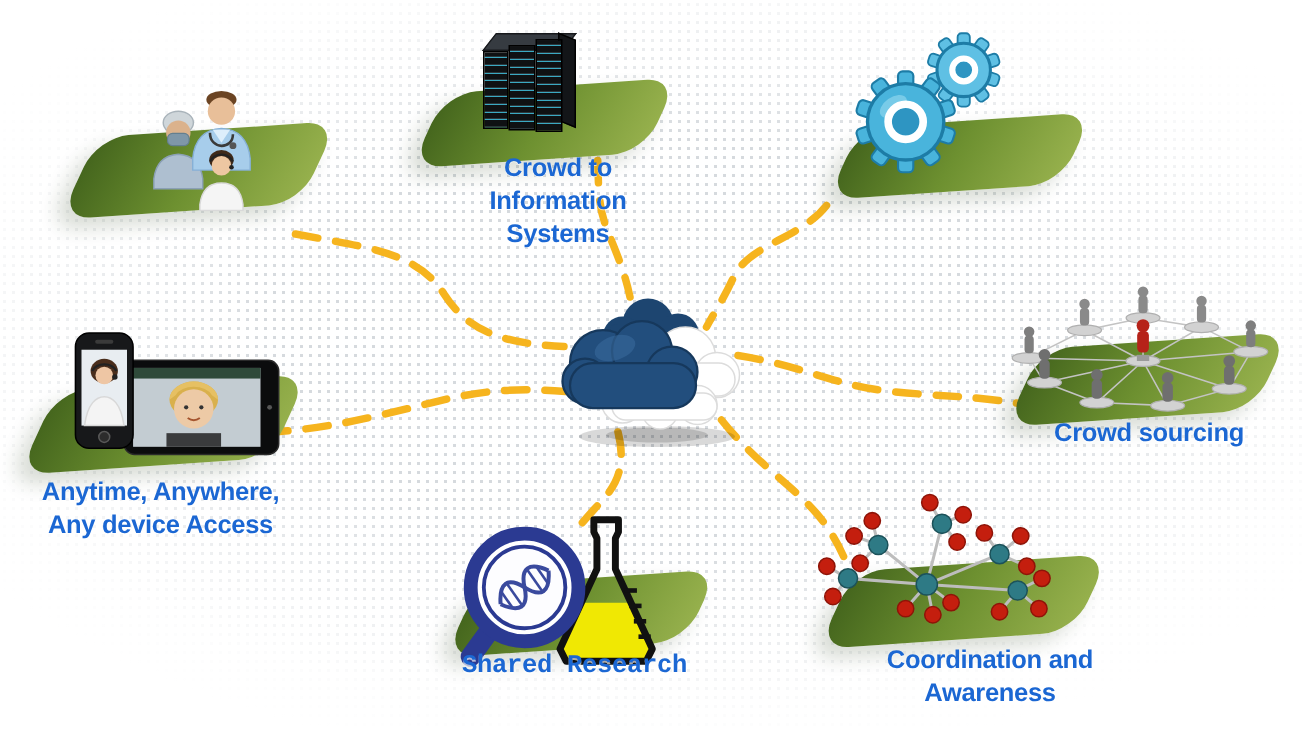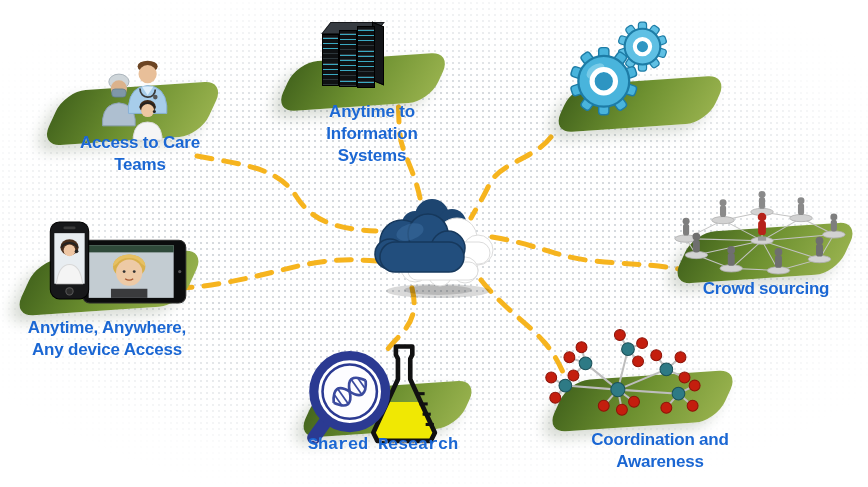--- a/index.html
+++ b/index.html
@@ -67,33 +67,32 @@
       <path d="M51 34 l6 9 6 -9 z" fill="#ddeefb"></path>
       <path d="M49 36 c0 12 16 12 16 1" fill="none" stroke="#3a3a3a" stroke-width="1.8"></path>
       <circle cx="65" cy="45" r="2.4" fill="#555"></circle>
 
       <ellipse cx="57" cy="55" rx="8.5" ry="7" fill="#3f2a1a"></ellipse>
       <circle cx="57" cy="59" r="6.8" fill="#edc7a2"></circle>
       <path d="M49 56 a9 9 0 0 1 16 0" fill="none" stroke="#222" stroke-width="1.4"></path>
       <circle cx="64" cy="60" r="1.6" fill="#222"></circle>
       <path d="M42 86 q2 -15 15 -15 q13 0 15 15 l0 4 h-30 z" fill="#f5f5f5" stroke="#d9d9d9" stroke-width="1"></path>
     </svg>
-    <div class="label" style="left:40px;top:82px;width:150px;">Access to Care Teams</div>
   </div>
 
   <div class="node" style="left:280px;top:15px;width:190px;height:165px;">
     <div class="platform" style="left:8px;top:42px;width:150px;height:50px;"></div>
     <div class="server-rack" style="left:40px;top:3px;">
       <div class="tower-top" style="left:6px;top:4px;width:52px;height:10px;transform:skewX(-38deg);"></div>
       <div class="rack-side" style="left:52px;top:6px;width:10px;height:57px;"></div>
       <div class="tower" style="left:2px;top:16px;width:15px;height:50px;"></div>
       <div class="tower" style="left:19px;top:12px;width:16px;height:55px;"></div>
       <div class="tower" style="left:37px;top:8px;width:16px;height:60px;"></div>
     </div>
-    <div class="label" style="left:27px;top:86px;width:130px;">Anytime to Information Systems</div>
+    <div class="label" style="left:27px;top:86px;width:130px;">Crowd to Information Systems</div>
   </div>
 
   <div class="node" style="left:545px;top:15px;width:185px;height:170px;">
     <div class="platform" style="left:20px;top:65px;width:150px;height:48px;"></div>
     <svg class="icon" style="left:15px;top:5px;" width="112" height="97" viewBox="0 0 110 95">
 
       <g fill="#5fc0e4" stroke="#1d7ca6" stroke-width="1.2">
         <rect x="77" y="2" width="8" height="11" rx="2.5" transform="rotate(0 81 26)"></rect>
         <rect x="77" y="2" width="8" height="11" rx="2.5" transform="rotate(36 81 26)"></rect>
         <rect x="77" y="2" width="8" height="11" rx="2.5" transform="rotate(72 81 26)"></rect>

